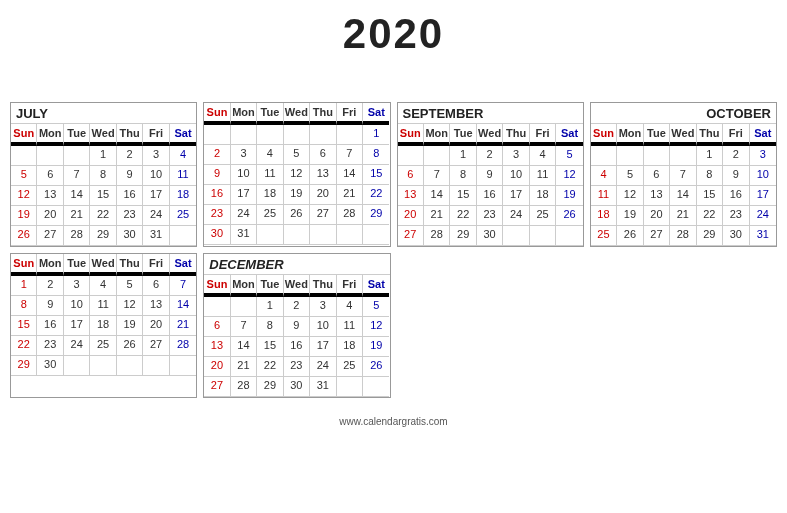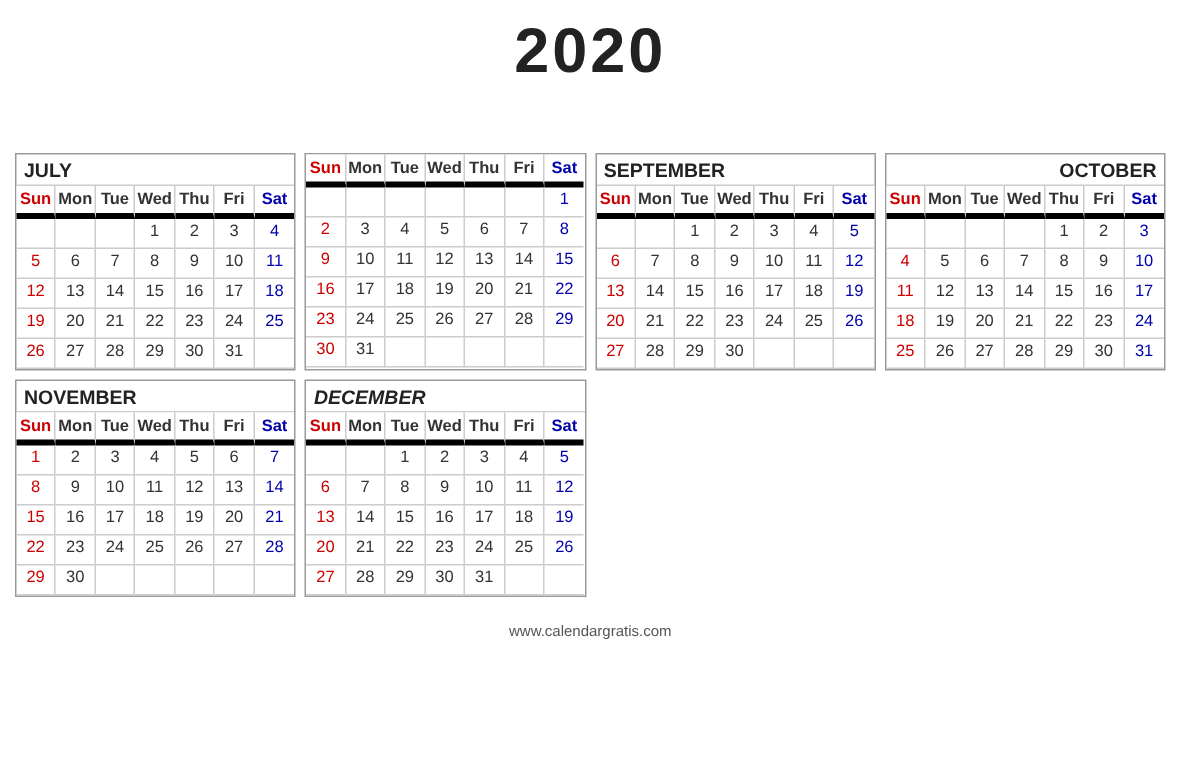--- a/index.html
+++ b/index.html
@@ -285,23 +285,20 @@
         <div class="day-cell sun">25</div>
         <div class="day-cell">26</div>
         <div class="day-cell">27</div>
         <div class="day-cell">28</div>
         <div class="day-cell">29</div>
         <div class="day-cell">30</div>
         <div class="day-cell sat">31</div>
       </div>
     </div>
     <div class="month-calendar">
-      <div class="month-title-area" style="display: grid; grid-template-columns: repeat(7, 1fr);">
-        <div class="month-title-text" style="grid-column: span 7;">NOVEMBER</div>
-      </div>
       <div class="month-header-row">
         <div class="day-header" style="color: rgb(204, 0, 0);">Sun</div>
         <div class="day-header">Mon</div>
         <div class="day-header">Tue</div>
         <div class="day-header">Wed</div>
         <div class="day-header">Thu</div>
         <div class="day-header">Fri</div>
         <div class="day-header" style="color: rgb(0, 0, 170);">Sat</div>
       </div>
       <div class="calendar-body">

